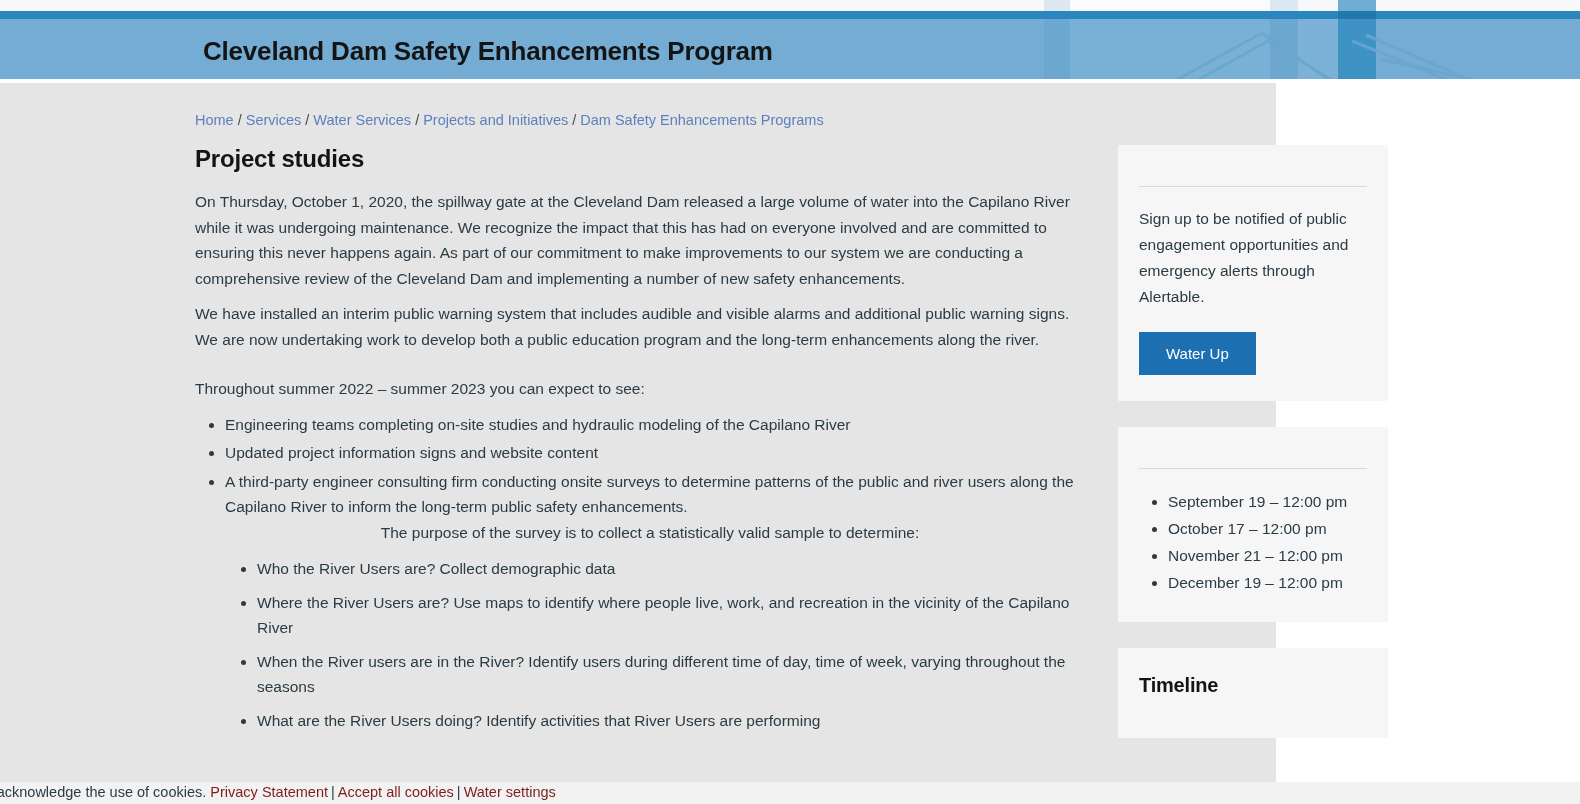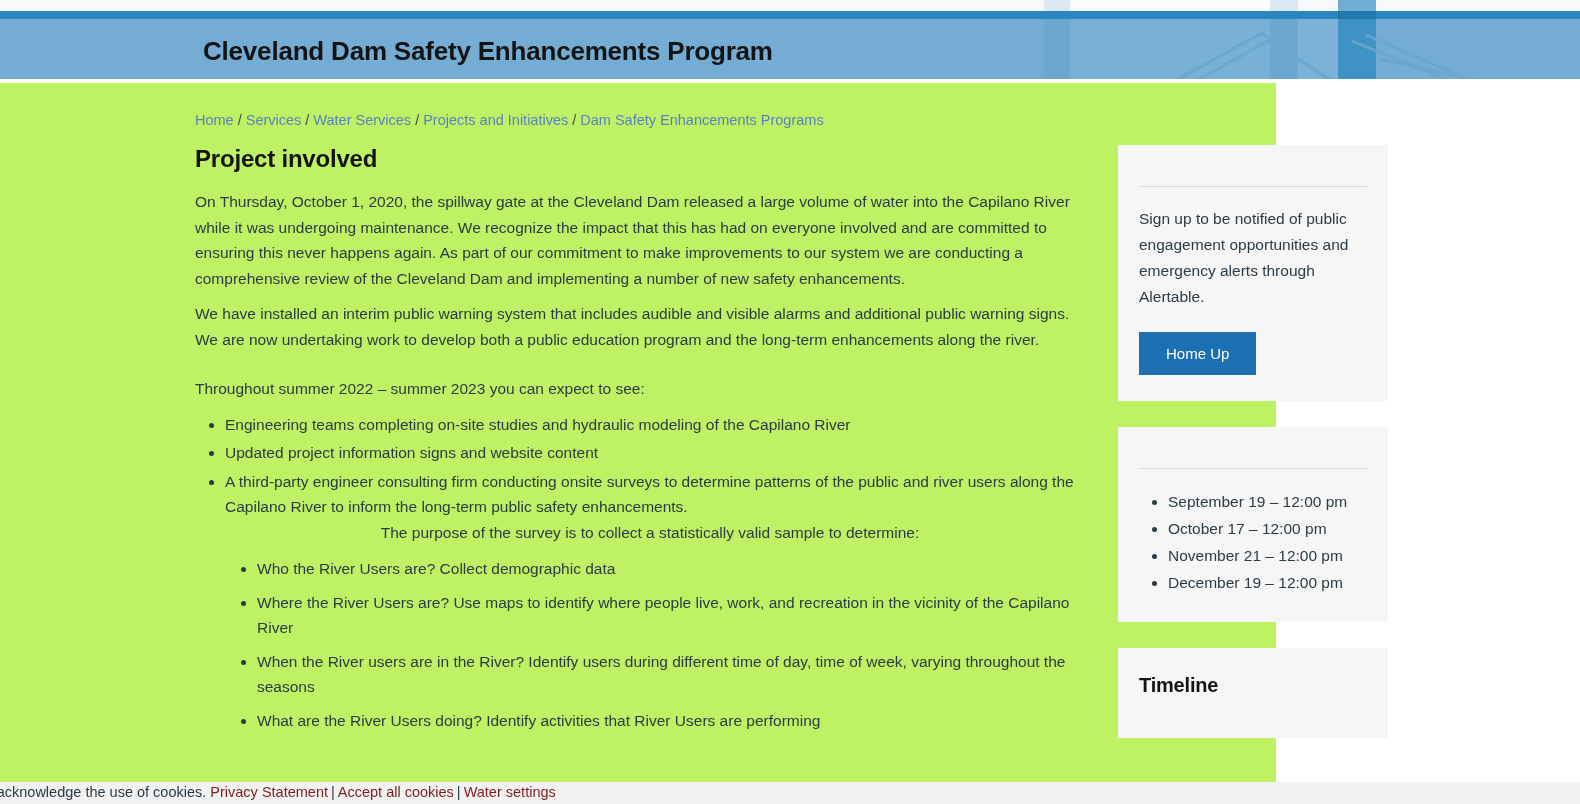--- a/index.html
+++ b/index.html
@@ -52,21 +52,21 @@
     position:absolute; left:203px; top:0; height:64px;
     display:flex; align-items:center;
     font-size:26px; font-weight:bold; color:#141414;
     letter-spacing:-0.2px; white-space:nowrap;
     z-index:3;
   }
 
   
   .content {
     position:absolute; left:0; top:83px; width:1276px; height:721px;
-    background:#bef264;
+    background:#e5e5e5;
   }
 
   
   .breadcrumb {
     position:absolute; left:195px; top:29px;
     font-size:14.5px; color:#5b7fc0; white-space:nowrap;
   }
   .breadcrumb a { color:#5b7fc0; text-decoration:none; }
   .breadcrumb .sep { color:#4a4a4a; margin:0 4px; }
 
@@ -175,21 +175,21 @@
   </div>
 
   <div class="content">
 
     <nav class="breadcrumb">
       <a href="#">Home</a><span class="sep">/</span><a href="#">Services</a><span class="sep">/</span><a href="#">Water Services</a><span class="sep">/</span><a href="#">Projects and Initiatives</a><span class="sep">/</span><a href="#">Dam Safety Enhancements Programs</a>
     </nav>
 
     <div class="main-col">
 
-      <h2>Project involved</h2>
+      <h2>Project studies</h2>
       <p>On Thursday, October 1, 2020, the spillway gate at the Cleveland Dam released a large volume of water into the Capilano River while it was undergoing maintenance. We recognize the impact that this has had on everyone involved and are committed to ensuring this never happens again. As part of our commitment to make improvements to our system we are conducting a comprehensive review of the Cleveland Dam and implementing a number of new safety enhancements.</p>
 
       <p>We have installed an interim public warning system that includes audible and visible alarms and additional public warning signs. We are now undertaking work to develop both a public education program and the long-term enhancements along the river.</p>
       <p style="margin-top:24px;">Throughout summer 2022 – summer 2023 you can expect to see:</p>
 
       <ul>
         <li>
           <span>Engineering teams completing on-site studies and hydraulic modeling of the Capilano River</span>
         </li>
         <li>
@@ -214,21 +214,21 @@
           </ul>
         </li>
       </ul>
     </div>
 
     <aside class="sidebar">
 
       <section class="card">
         <div class="divider"></div>
         <p>Sign up to be notified of public engagement opportunities and emergency alerts through Alertable.</p>
-        <button class="btn-signup">Home Up</button>
+        <button class="btn-signup">Water Up</button>
       </section>
 
       <section class="card">
         <div class="divider"></div>
         <ul>
           <li><span>September 19 – 12:00 pm</span></li>
           <li><span>October 17 – 12:00 pm</span></li>
           <li><span>November 21 – 12:00 pm</span></li>
           <li><span>December 19 – 12:00 pm</span></li>
         </ul>

